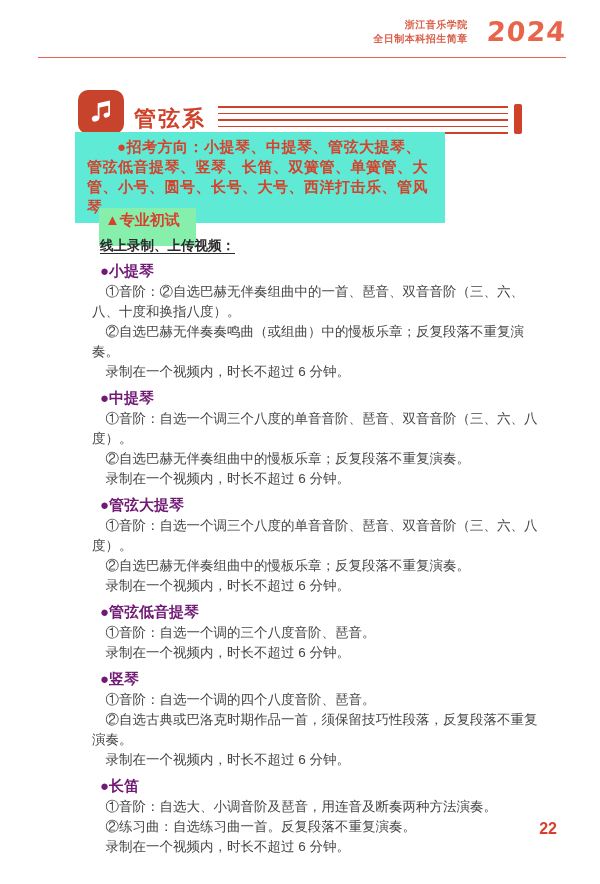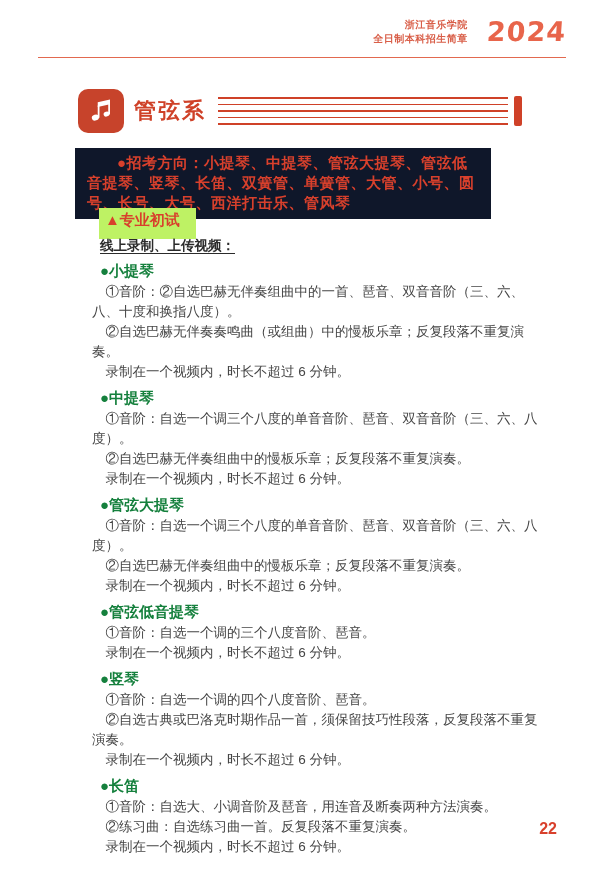--- a/index.html
+++ b/index.html
@@ -40,21 +40,21 @@
   }
   .header-rule {
     position: absolute; top: 57px; left: 38px; right: 34px;
     border-top: 1.5px solid #e2694f;
   }
 
   
   .section-header {
     position: absolute; top: 88px; left: 78px; width: 444px;
     height: 46px;
-    display: flex; align-items: center;
+    display: flex; align-items: flex-end;
   }
   .note-icon-box {
     width: 46px; height: 44px;
     background: #c7432b;
     border-radius: 10px;
     display: flex; align-items: center; justify-content: center;
     flex: 0 0 auto;
   }
   .section-title {
     color: #cf4128;
@@ -73,42 +73,42 @@
   .staff-end-bar {
     width: 8px; height: 30px;
     background: #cf4128;
     border-radius: 2px;
     margin-left: 6px;
     flex: 0 0 auto;
   }
 
   
   .admission-box {
-    position: absolute; top: 148px; left: 75px; width: 416px;
-    background: #0f172a;
+    position: absolute; top: 132px; left: 75px; width: 370px;
+    background: #5eead4;
     padding: 5px 12px 6px 12px;
   }
   .admission-text {
     margin: 0;
     color: #d8402c;
     font-weight: bold;
     font-size: 15px;
     line-height: 20px;
     text-indent: 2em;
     letter-spacing: 0.5px;
   }
 
   
   .stage-badge {
     position: absolute; top: 208px; left: 99px;
-    background: #bef264;
+    background: #86efac;
     color: #d8402c;
     font-weight: bold;
     font-size: 15px;
-    padding: 3px 16px 9px 6px;
+    padding: 3px 16px 16px 6px;
     display: inline-block;
   }
 
   
   .upload-note {
     position: absolute; top: 237px; left: 100px;
     color: #2b2b2b;
     font-weight: bold;
     font-size: 13.5px;
     text-decoration: underline;
@@ -116,21 +116,21 @@
   }
 
   
   .content {
     position: absolute; top: 255px; left: 92px; width: 450px;
     font-size: 13.5px;
     color: #454545;
     line-height: 20px;
   }
   .instrument-name {
-    color: #15803d;
+    color: #701a75;
     font-weight: bold;
     font-size: 15px;
     line-height: 20px;
     margin: 6px 0 1px 8px;
   }
   .req-line {
     margin: 0;
     text-indent: 1em;
   }
 

